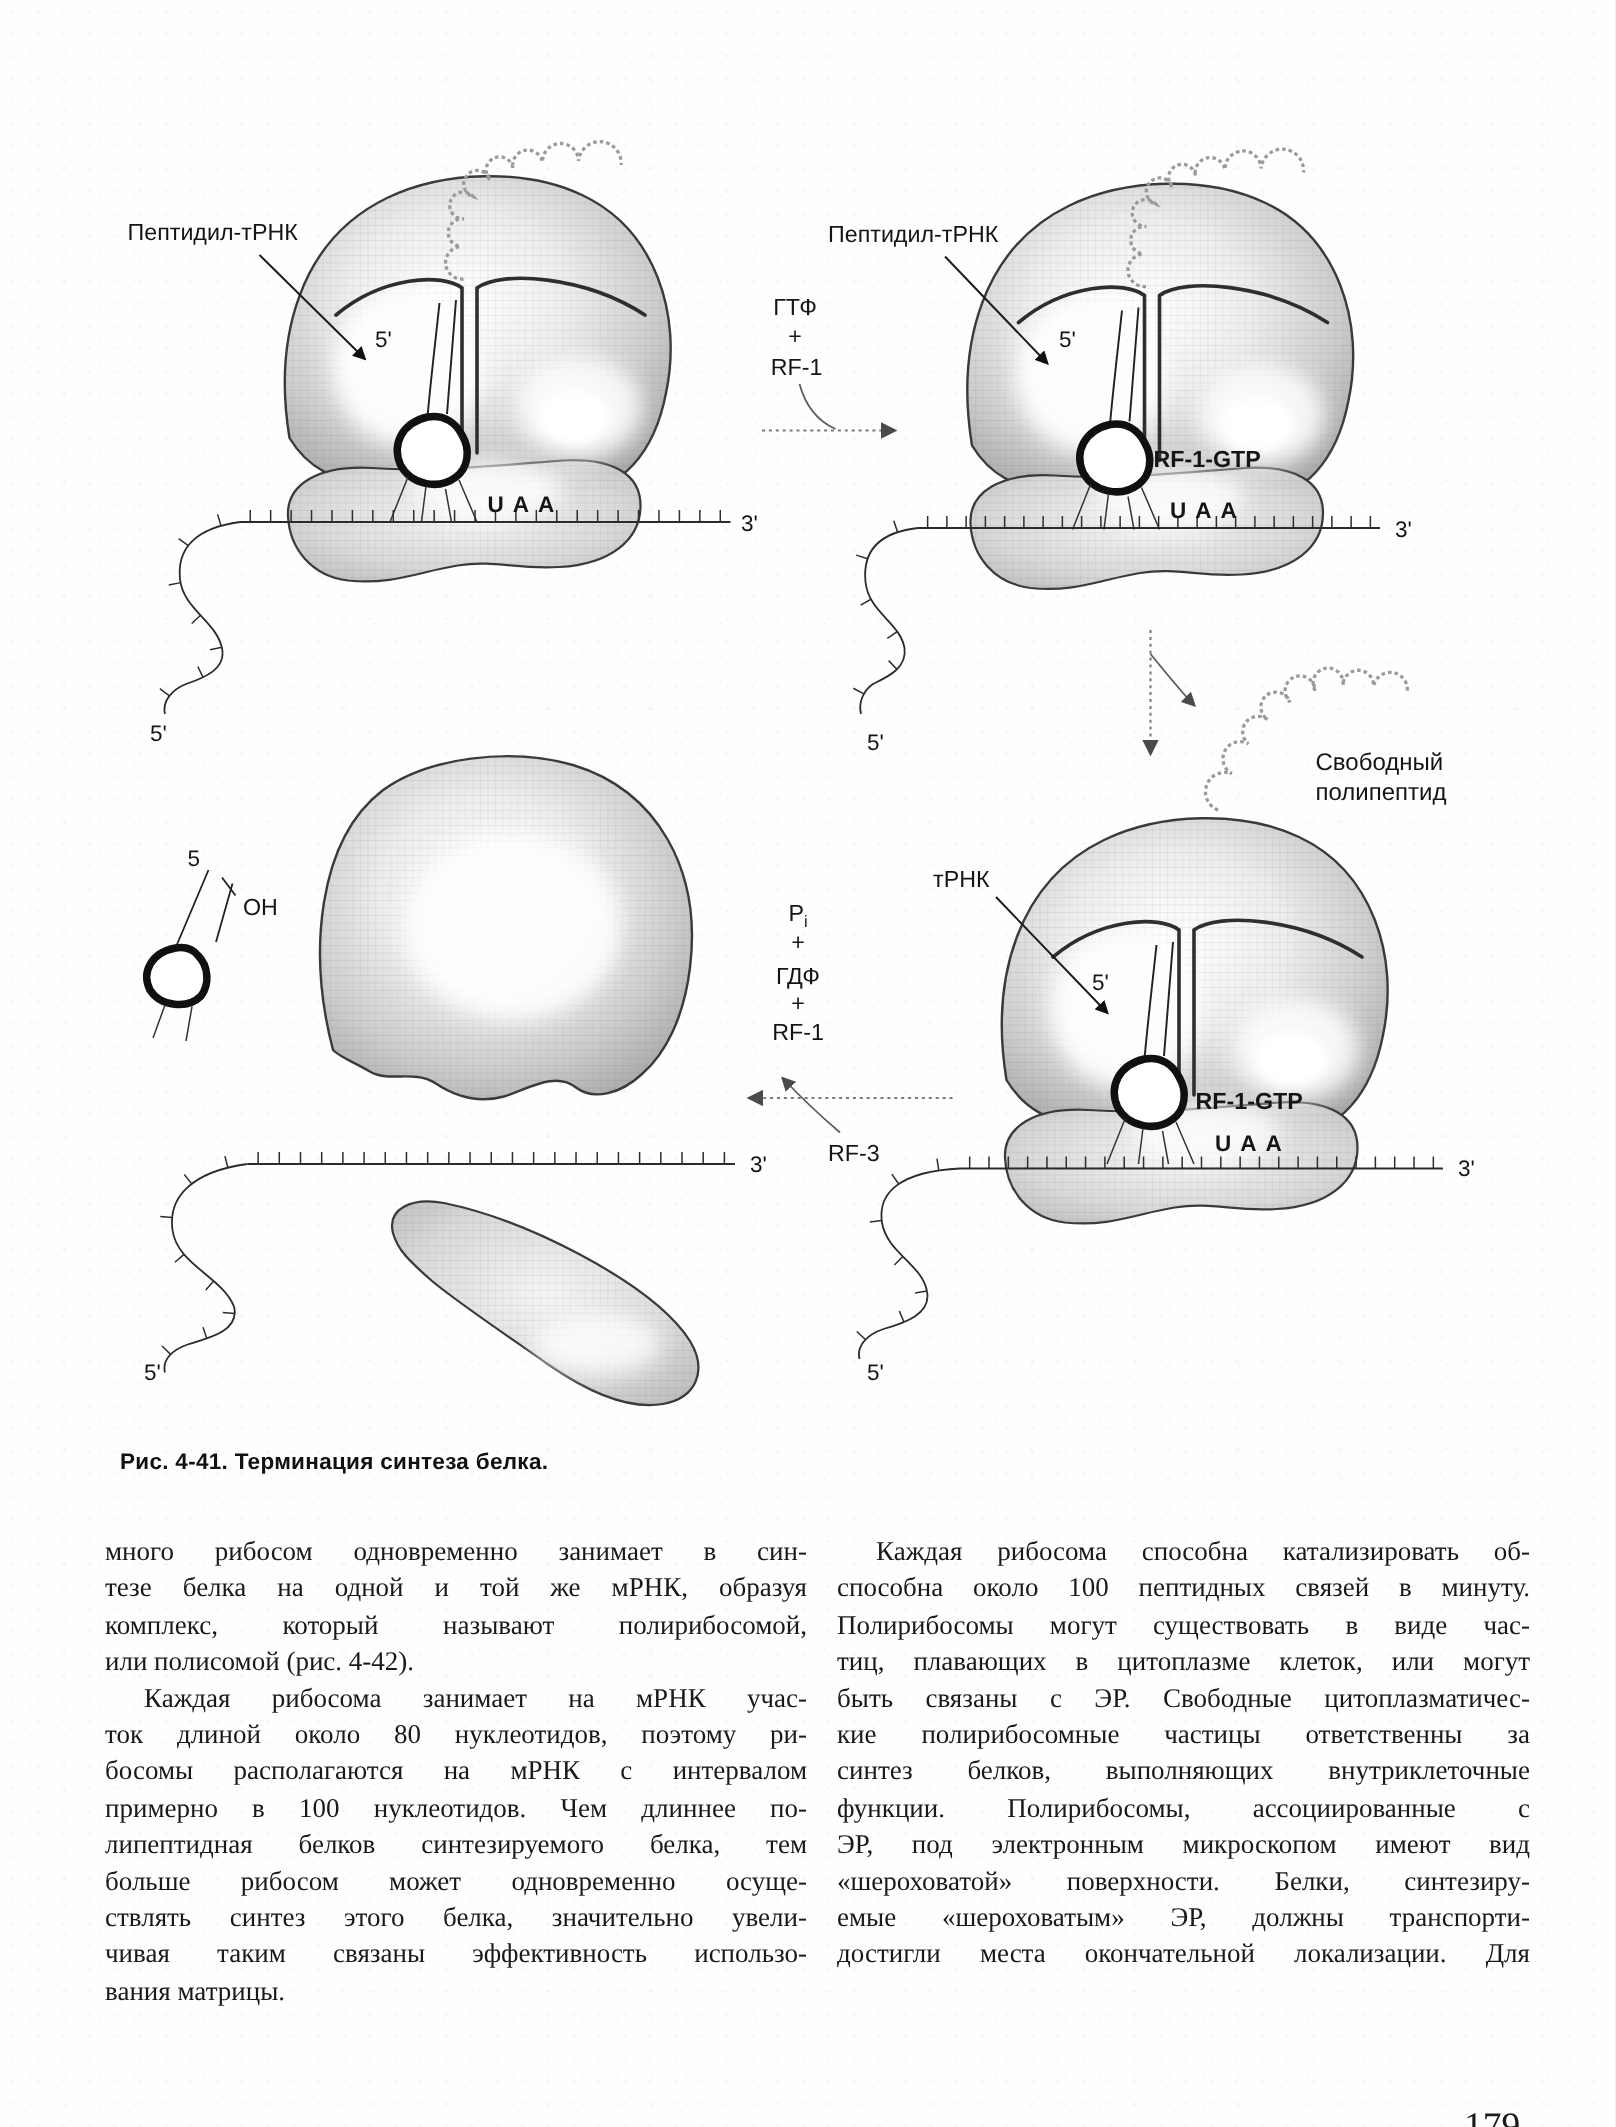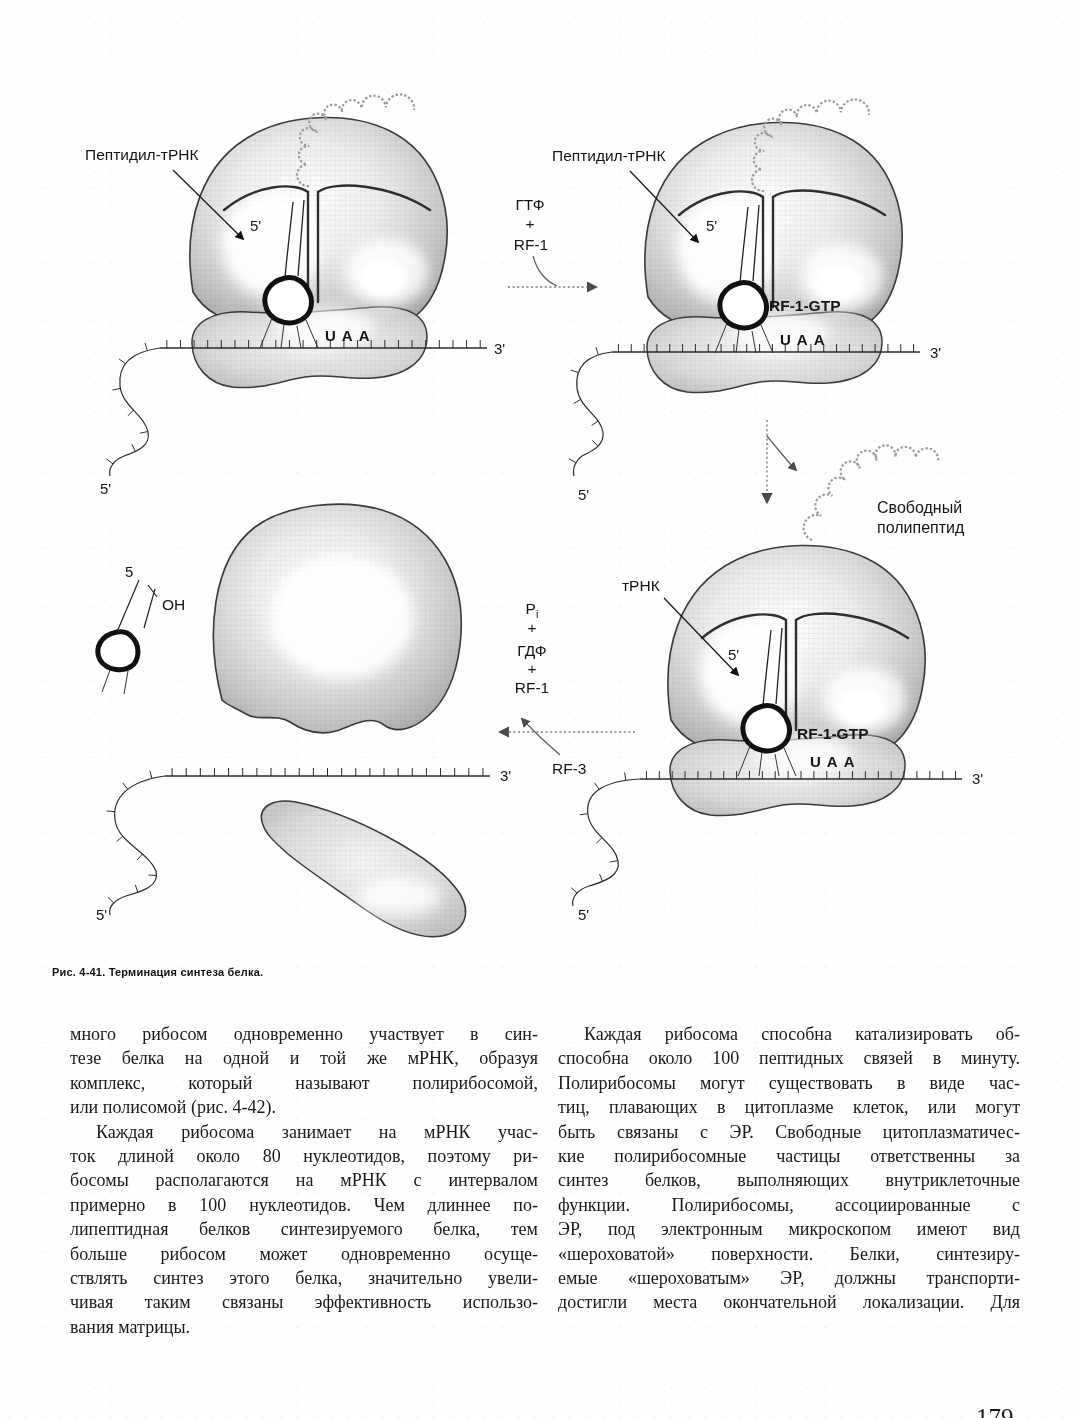--- a/index.html
+++ b/index.html
@@ -14,22 +14,22 @@
     font-family:"Liberation Sans",sans-serif;
     color:#151515;overflow:hidden;text-decoration:underline;
   }
   svg text{font-family:"Liberation Sans",sans-serif;fill:#151515;}
   .lbl{font-size:15.5px;}
   .lbl-b{font-size:15.5px;font-weight:bold;}
   .codon{font-size:15px;font-weight:600;letter-spacing:6px;}
   .prime{font-size:15px;}
   .sub{font-size:11px;}
   .caption{
-    position:absolute;left:52px;top:966px;
-    font-size:11px;font-weight:bold;letter-spacing:.2px;color:#111;
+    position:absolute;left:80px;top:966px;
+    font-size:15px;font-weight:bold;letter-spacing:.2px;color:#111;
   }
   .col{
     position:absolute;top:1022px;
     font-family:"Liberation Serif",serif;
     font-size:18px;line-height:24.4px;color:#191919;
   }
   .col-left{left:70px;width:468px;}
   .col-right{left:558px;width:462px;}
   .tline{white-space:nowrap;}
   .tline.j{text-align:justify;text-align-last:justify;}
@@ -291,21 +291,21 @@
     <g>
       <path d="M262 822 C258 806 274 798 296 802 C325 808 356 820 386 836 C416 852 446 872 460 894 C472 914 464 932 442 936 C418 940 392 928 366 910 C338 890 310 872 288 854 C272 840 265 833 262 822 Z" fill="url(#gS)" stroke="#3a3a3a" stroke-width="1.5"></path>
       <path d="M262 822 C258 806 274 798 296 802 C325 808 356 820 386 836 C416 852 446 872 460 894 C472 914 464 932 442 936 C418 940 392 928 366 910 C338 890 310 872 288 854 C272 840 265 833 262 822 Z" fill="url(#ht)" stroke="none"></path>
       <ellipse cx="398" cy="896" rx="42" ry="20" fill="#ffffff" opacity="0.8" filter="url(#soft)"></ellipse>
     </g>
   </svg>
 
   <div class="caption">Рис. 4-41. Терминация синтеза белка.</div>
 
   <div class="col col-left" id="col-left">
-      <div class="tline j">много рибосом одновременно участвует в син-</div>
+      <div class="tline j">много рибосом одновременно занимает в син-</div>
       <div class="tline j">тезе белка на одной и той же мРНК, образуя</div>
       <div class="tline j">комплекс, который называют полирибосомой,</div>
       <div class="tline">или полисомой (рис. 4-42).</div>
       <div class="tline j ind">Каждая рибосома занимает на мРНК учас-</div>
       <div class="tline j">ток длиной около 80 нуклеотидов, поэтому ри-</div>
       <div class="tline j">босомы располагаются на мРНК с интервалом</div>
       <div class="tline j">примерно в 100 нуклеотидов. Чем длиннее по-</div>
       <div class="tline j">липептидная белков синтезируемого белка, тем</div>
       <div class="tline j">больше рибосом может одновременно осуще-</div>
       <div class="tline j">ствлять синтез этого белка, значительно увели-</div>

